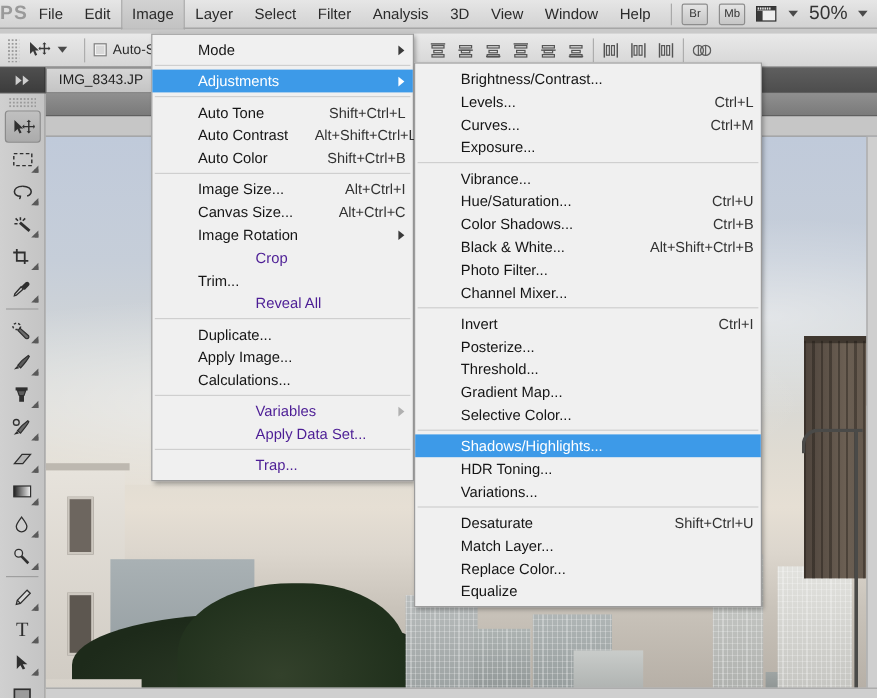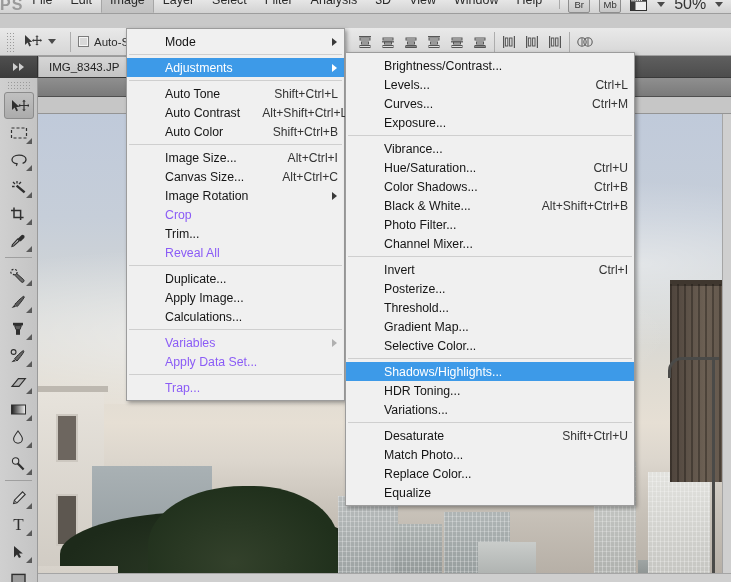--- a/index.html
+++ b/index.html
@@ -6,24 +6,24 @@
   body{
     width:731px;height:582px;overflow:hidden;position:relative;
     font-family:"Liberation Sans",sans-serif;font-size:12px;
     background:#c9c9c9;color:#1a1a1a;-webkit-font-smoothing:antialiased;
   }
   
   #app{position:absolute;inset:0;}
 
   
   .menubar{
-    position:absolute;left:0;top:0;width:731px;height:14px;
+    position:absolute;left:0;top:0;width:731px;height:24px;
     background:linear-gradient(#e6e6e6,#d2d2d2);
     border-bottom:1px solid #9d9d9d;
-    display:flex;align-items:flex-end;box-sizing:border-box;
+    display:flex;align-items:center;box-sizing:border-box;
   }
   .ps-logo{
     width:34px;text-align:center;font-size:16px;font-weight:bold;
     color:#9a9a9a;letter-spacing:1px;line-height:1;
     font-family:"Liberation Sans",sans-serif;
   }
   .mitem{
     padding:4px 8px;font-size:12.5px;color:#2a2a2a;white-space:nowrap;
     line-height:16px;border:1px solid transparent;
   }
@@ -122,21 +122,21 @@
     box-shadow:2px 2px 4px rgba(0,0,0,.35);padding:3px 0;box-sizing:border-box;z-index:50;
   }
   #image-menu{left:126px;top:28px;width:219px;}
   #adjust-menu{left:345px;top:52px;width:290px;}
   .mrow{
     display:flex;align-items:center;height:19px;padding:0 6px 0 38px;
     font-size:12.3px;color:#151515;white-space:nowrap;position:relative;box-sizing:border-box;
   }
   .mrow .lbl{flex:0 0 auto;}
   .mrow .sc{margin-left:auto;padding-left:22px;font-size:12.1px;color:#333;}
-  .mrow.disabled{color:#8b5cf6;}
+  .mrow.disabled{color:#4c1d95;margin-left:48px;}
   .mrow.hl{background:#3d9ae8;color:#fff;}
   .mrow .subarrow{position:absolute;right:7px;top:50%;transform:translateY(-50%);
     width:0;height:0;border-top:4px solid transparent;border-bottom:4px solid transparent;border-left:5px solid #3a3a3a;}
   .mrow.hl .subarrow{border-left-color:#fff;}
   .mrow.disabled .subarrow{border-left-color:#b0b0b0;}
   .msep{height:1px;background:#cfcfcf;margin:3px 2px;}
 </style>
 </head>
 <body>
 
@@ -598,21 +598,21 @@
       </div>
       <div class="mrow">
         <span class="lbl">Variations...</span>
       </div>
       <div class="msep"></div>
       <div class="mrow">
         <span class="lbl">Desaturate</span>
         <span class="sc">Shift+Ctrl+U</span>
       </div>
       <div class="mrow">
-        <span class="lbl">Match Photo...</span>
+        <span class="lbl">Match Layer...</span>
       </div>
       <div class="mrow">
         <span class="lbl">Replace Color...</span>
       </div>
       <div class="mrow">
         <span class="lbl">Equalize</span>
       </div>
     </div>
 
 </div>

